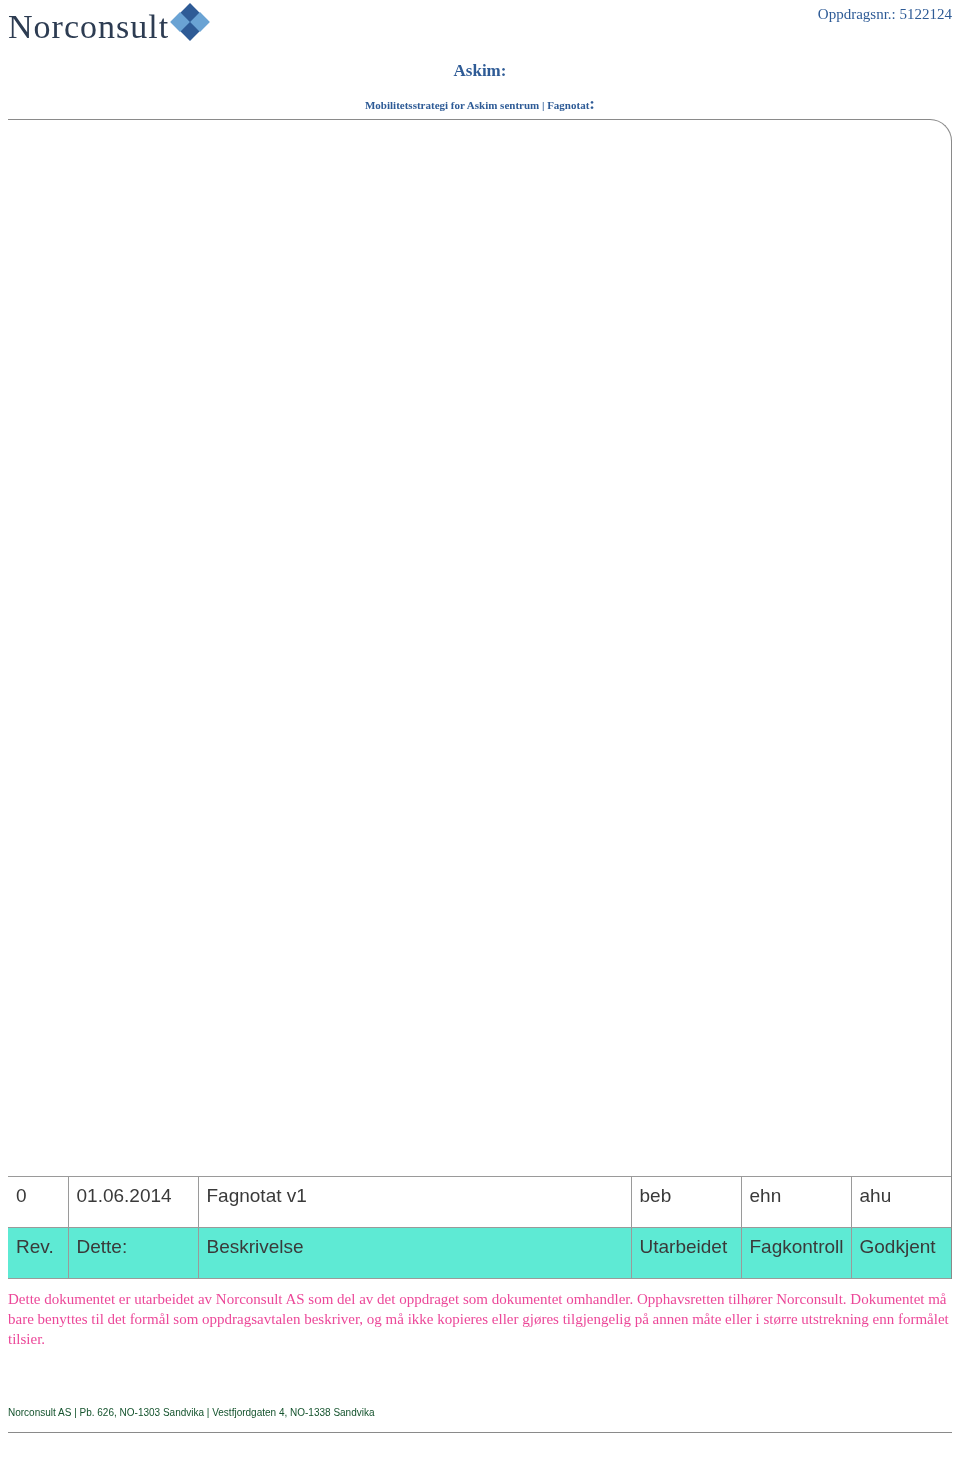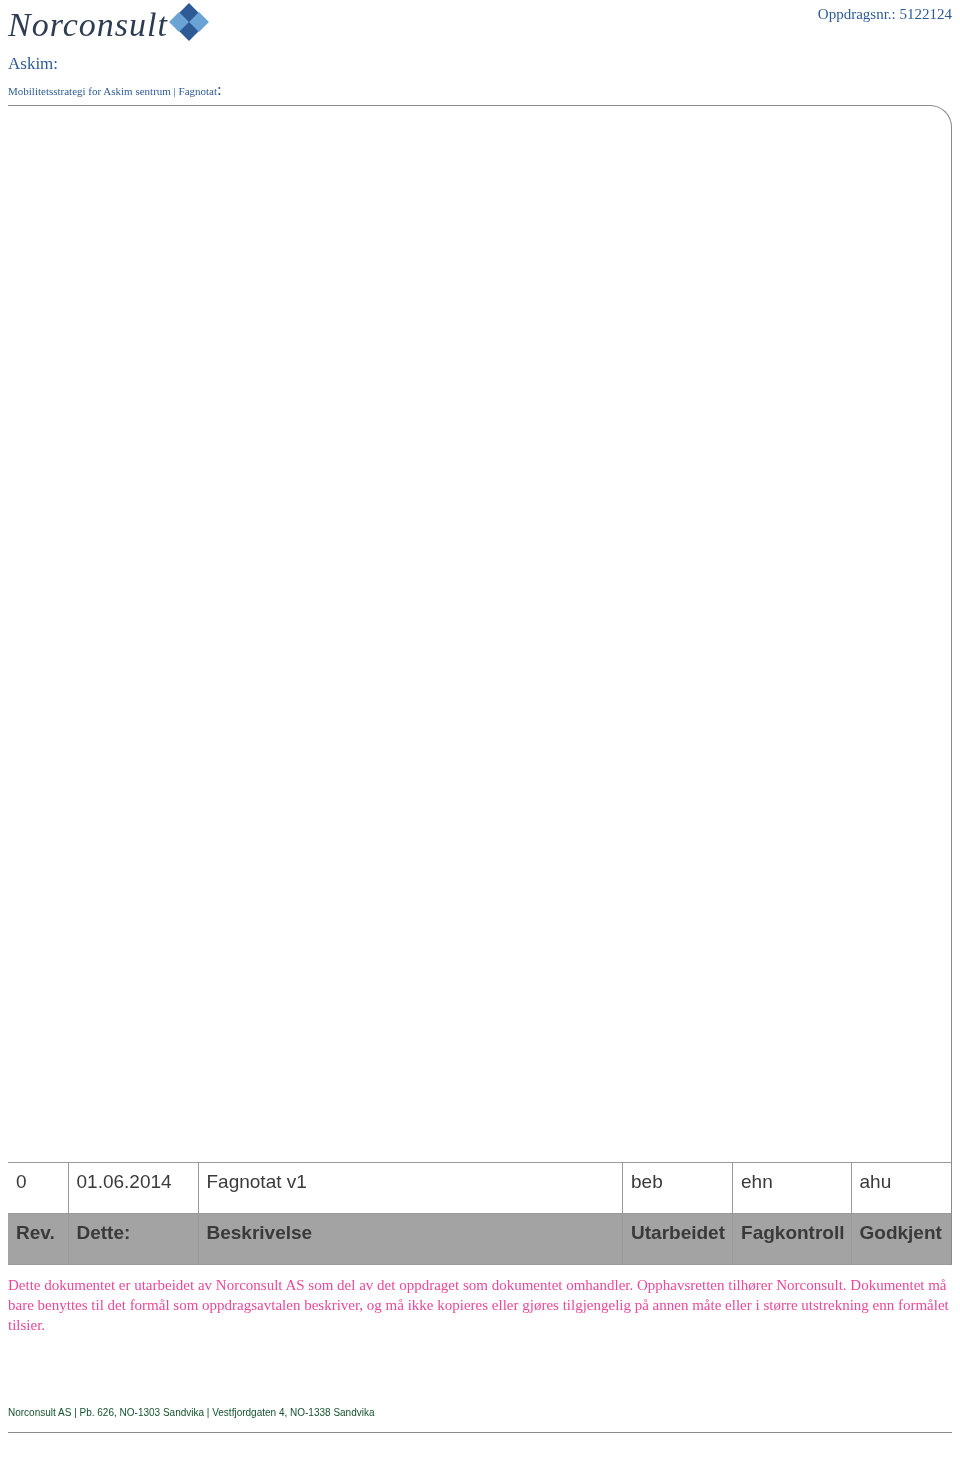--- a/index.html
+++ b/index.html
@@ -13,23 +13,22 @@
     }
     .header { position: relative; padding: 4px 8px 0 8px; }
     .logo-row {
       display: flex;
       align-items: flex-start;
       justify-content: space-between;
       padding-top: 2px;
     }
     .logo {
       display: flex;
-      align-items: flex-start;
+      align-items: center;
       gap: 0;
-      font-style: italic;
     }
     .logo-text {
       font-family: "Times New Roman", Georgia, serif;
       font-size: 34px;
       letter-spacing: 1px;
       color: #2d3c52;
       font-weight: 500;
     }
     .logo-mark { width: 42px; height: 42px; position: relative; }
     .diamond { position: absolute; width: 14px; height: 14px; transform: rotate(45deg); }
@@ -46,23 +45,24 @@
       line-height: 1.2;
     }
     .client-line {
       color: #2e5b96;
       font-size: 17px;
       font-family: Georgia, serif;
       margin-top: 0;
     }
     .title-row {
       display: flex;
-      justify-content: flex-start;
+      justify-content: center;
       align-items: baseline;
-      margin-top: 6px;
+      margin-top: 13px;
+      font-weight: bold;
     }
     .doc-title {
       color: #2e5b96;
       font-size: 11px;
       font-family: Georgia, serif;
     }
     .content-frame {
       margin: 4px 8px 0 8px;
       border-top: 1px solid #8a8a8a;
       border-right: 1px solid #8a8a8a;
@@ -83,21 +83,21 @@
       color: #3a3a3a;
     }
     .rev-table th, .rev-table td {
       border: 1px solid #9a9a9a;
       padding: 8px 6px 20px 8px;
       text-align: left;
       vertical-align: top;
       height: 48px;
     }
     .rev-table tr.data-row td { background: #ffffff; }
-    .rev-table tr.head-row th { background: #a3a3a3; font-weight: bold; }
+    .rev-table tr.head-row th { background: #5eead4; font-weight: normal; }
     .rev-table .c-rev { width: 60px; }
     .rev-table .c-date { width: 130px; }
     .rev-table .c-desc { width: auto; }
     .rev-table .c-a { width: 110px; }
     .rev-table .c-b { width: 110px; }
     .rev-table .c-c { width: 100px; border-right: none; }
     .rev-table td:first-child, .rev-table th:first-child { border-left: none; }
     .rev-table tr.data-row td { border-top: 1px solid #9a9a9a; }
     .rev-table tr.head-row th { border-bottom: 1px solid #9a9a9a; }
     .disclaimer {

